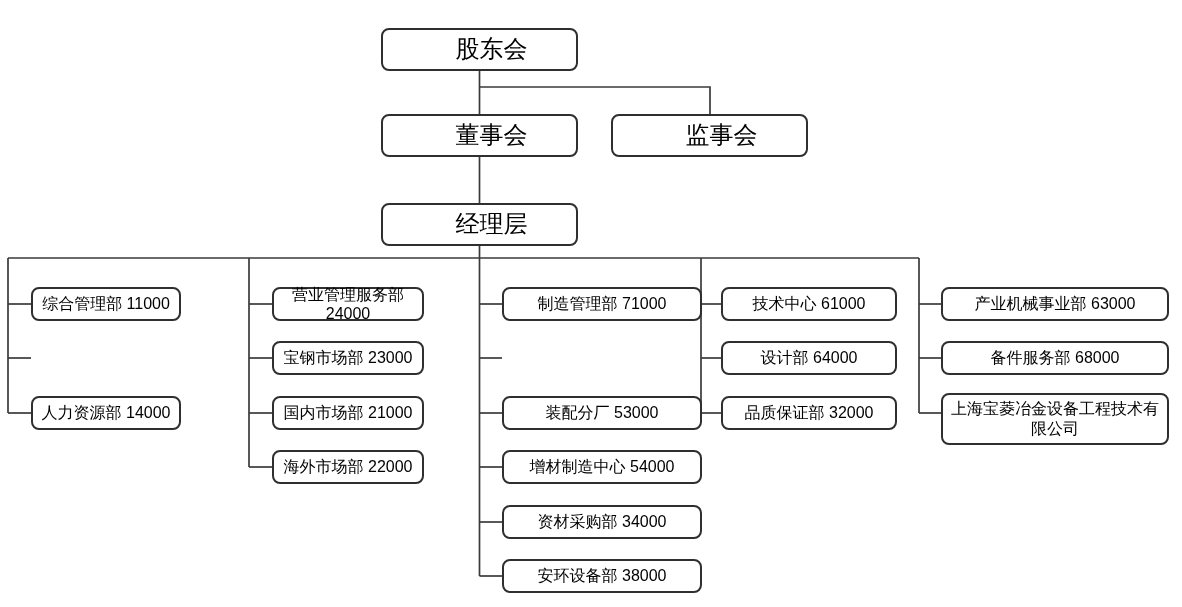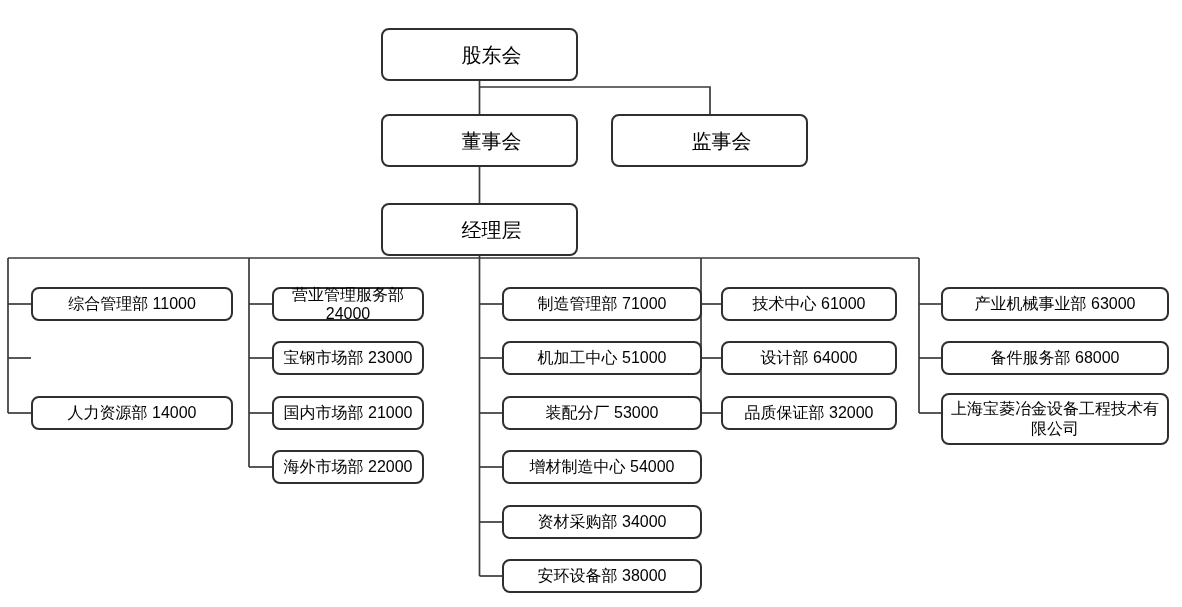--- a/index.html
+++ b/index.html
@@ -24,34 +24,34 @@
     border: 2px solid #2f2f2f;
     border-radius: 8px;
     display: flex;
     align-items: center;
     justify-content: center;
     text-align: center;
     line-height: 1.2;
   }
   .node.lvl {
     width: 197px;
-    height: 53px;
-    font-size: 20px;
+    height: 43px;
+    font-size: 24px;
     padding-left: 24px;
   }
   .node.dept {
     height: 34px;
     font-size: 16px;
     padding: 0 4px;
   }
   .node.dept.tall {
     height: 52px;
     line-height: 1.22;
   }
-  .c0 { left: 31px;  width: 202px; }
+  .c0 { left: 31px;  width: 150px; }
   .c1 { left: 272px; width: 152px; }
   .c2 { left: 502px; width: 200px; }
   .c3 { left: 721px; width: 176px; }
   .c4 { left: 941px; width: 228px; }
   .r0 { top: 287px; }
   .r1 { top: 341px; }
   .r2 { top: 396px; }
   .r3 { top: 450px; text-align: right; }
   .r4 { top: 505px; }
   .r5 { top: 559px; }
@@ -114,21 +114,20 @@
 
   <div class="node dept c0 r0">综合管理部 11000</div>
   <div class="node dept c0 r2">人力资源部 14000</div>
 
   <div class="node dept c1 r0">营业管理服务部 24000</div>
   <div class="node dept c1 r1">宝钢市场部 23000</div>
   <div class="node dept c1 r2">国内市场部 21000</div>
   <div class="node dept c1 r3">海外市场部 22000</div>
 
   <div class="node dept c2 r0">制造管理部 71000</div>
-  <div class="node dept c2 r1">机加工中心 51000</div>
   <div class="node dept c2 r2">装配分厂 53000</div>
   <div class="node dept c2 r3">增材制造中心 54000</div>
   <div class="node dept c2 r4">资材采购部 34000</div>
   <div class="node dept c2 r5">安环设备部 38000</div>
 
   <div class="node dept c3 r0">技术中心 61000</div>
   <div class="node dept c3 r1">设计部 64000</div>
   <div class="node dept c3 r2">品质保证部 32000</div>
 
   <div class="node dept c4 r0">产业机械事业部 63000</div>

